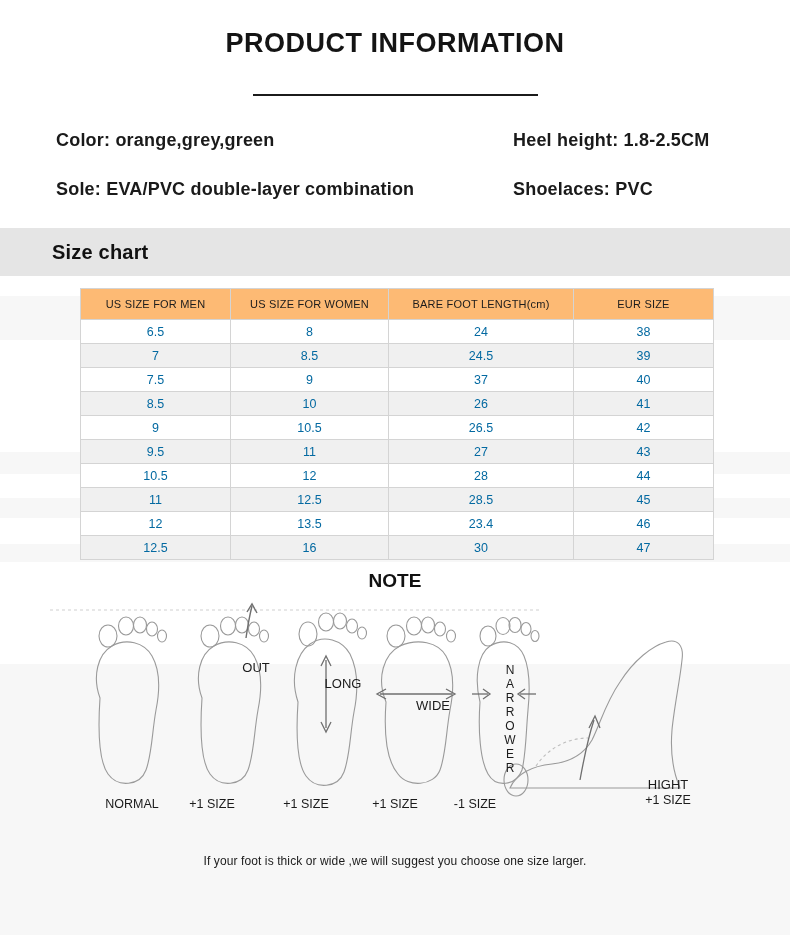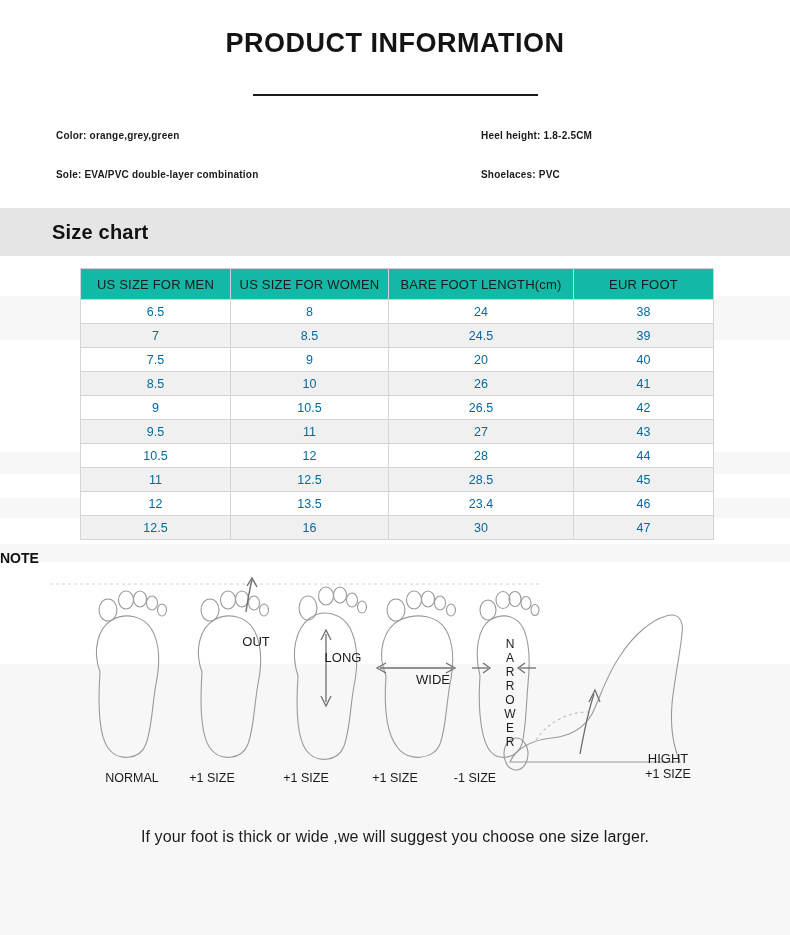--- a/index.html
+++ b/index.html
@@ -39,27 +39,27 @@
   
   .specs {
     margin-top: 34px;
     padding: 0 56px;
   }
   .spec-row {
     display: flex;
     margin-bottom: 28px;
   }
   .spec-col {
-    font-size: 10px;
+    font-size: 18px;
     font-weight: bold;
     color: #1a1a1a;
     letter-spacing: 0.2px;
   }
   .spec-col.left { width: 425px; }
-  .spec-col.right { width: auto; }
+  .spec-col.right { width: auto; margin-left: 32px; }
 
   
   .size-band {
     margin-top: 10px;
     background: #e5e5e5;
     height: 48px;
     display: flex;
     align-items: center;
     padding-left: 52px;
   }
@@ -83,49 +83,49 @@
   th, td {
     border: 1px solid #d4d4d4;
     text-align: center;
     font-size: 12.5px;
     color: #0369a1;
     height: 24px;
     padding: 0;
     font-weight: normal;
   }
   thead th {
-    background: #14b8a6;
+    background: #fdba74;
     height: 31px;
-    font-size: 13px;
+    font-size: 11px;
     letter-spacing: 0.2px;
     color: #1c1c1c;
   }
   tbody tr:nth-child(odd) td { background: #ffffff; }
   tbody tr:nth-child(even) td { background: #f0f0f0; }
 
   
   .note-title {
-    text-align: left;
-    font-size: 14px;
+    text-align: center;
+    font-size: 19px;
     font-weight: bold;
     margin-top: 10px;
     color: #111;
   }
 
   
   .feet-box {
     position: relative;
     margin: 6px 40px 0 40px;
     height: 250px;
   }
   .feet-svg { display: block; }
 
   .footer-note {
     text-align: center;
-    font-size: 16px;
+    font-size: 12px;
     color: #1b1b1b;
     margin-top: 6px;
     letter-spacing: 0.1px;
   }
 
   
   .band {
     position: absolute;
     left: 0;
     width: 790px;
@@ -165,40 +165,40 @@
       <h2>Size chart</h2>
     </div>
 
     <div class="table-wrap">
       <table>
         <thead>
           <tr>
             <th style="width:150px">US SIZE FOR MEN</th>
             <th style="width:158px">US SIZE FOR WOMEN</th>
             <th style="width:185px">BARE FOOT LENGTH(cm)</th>
-            <th style="width:140px">EUR FOOT</th>
+            <th style="width:140px">EUR SIZE</th>
           </tr>
         </thead>
         <tbody>
           <tr>
             <td>6.5</td>
             <td>8</td>
             <td>24</td>
             <td>38</td>
           </tr>
           <tr>
             <td>7</td>
             <td>8.5</td>
             <td>24.5</td>
             <td>39</td>
           </tr>
           <tr>
             <td>7.5</td>
             <td>9</td>
-            <td>20</td>
+            <td>37</td>
             <td>40</td>
           </tr>
           <tr>
             <td>8.5</td>
             <td>10</td>
             <td>26</td>
             <td>41</td>
           </tr>
           <tr>
             <td>9</td>

